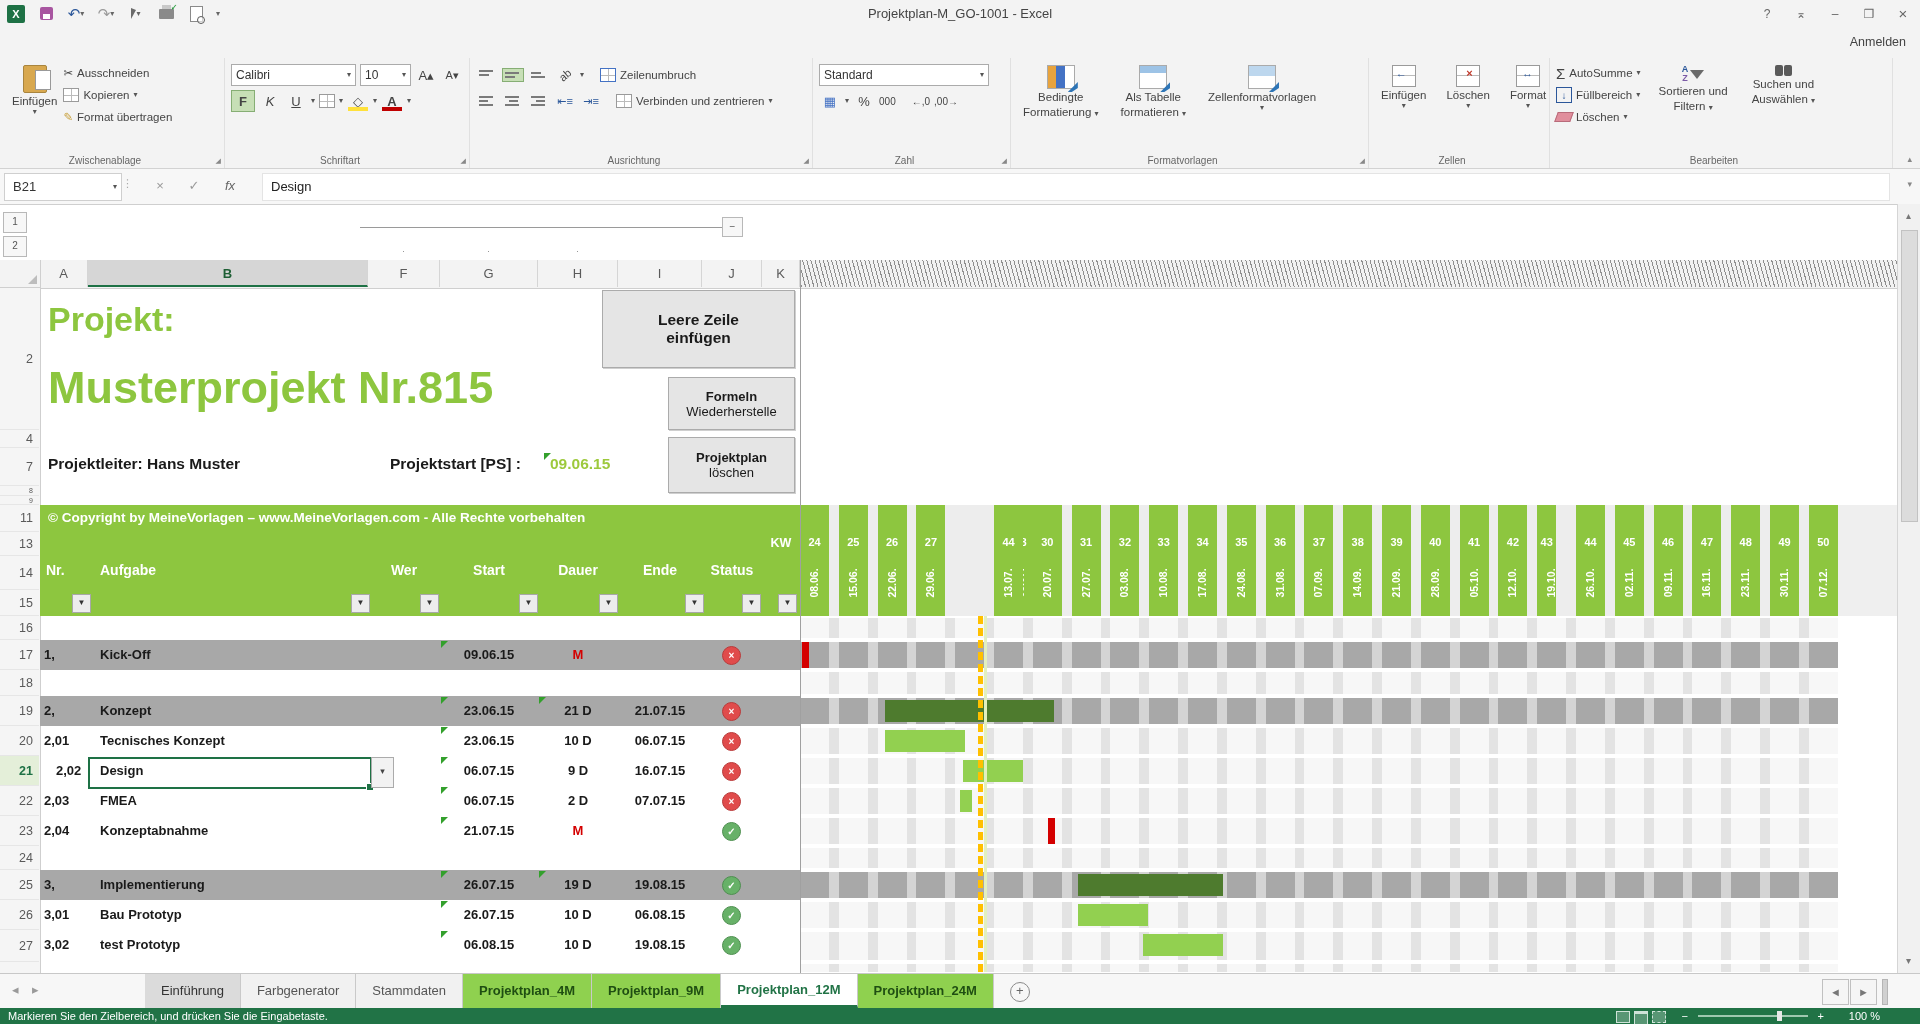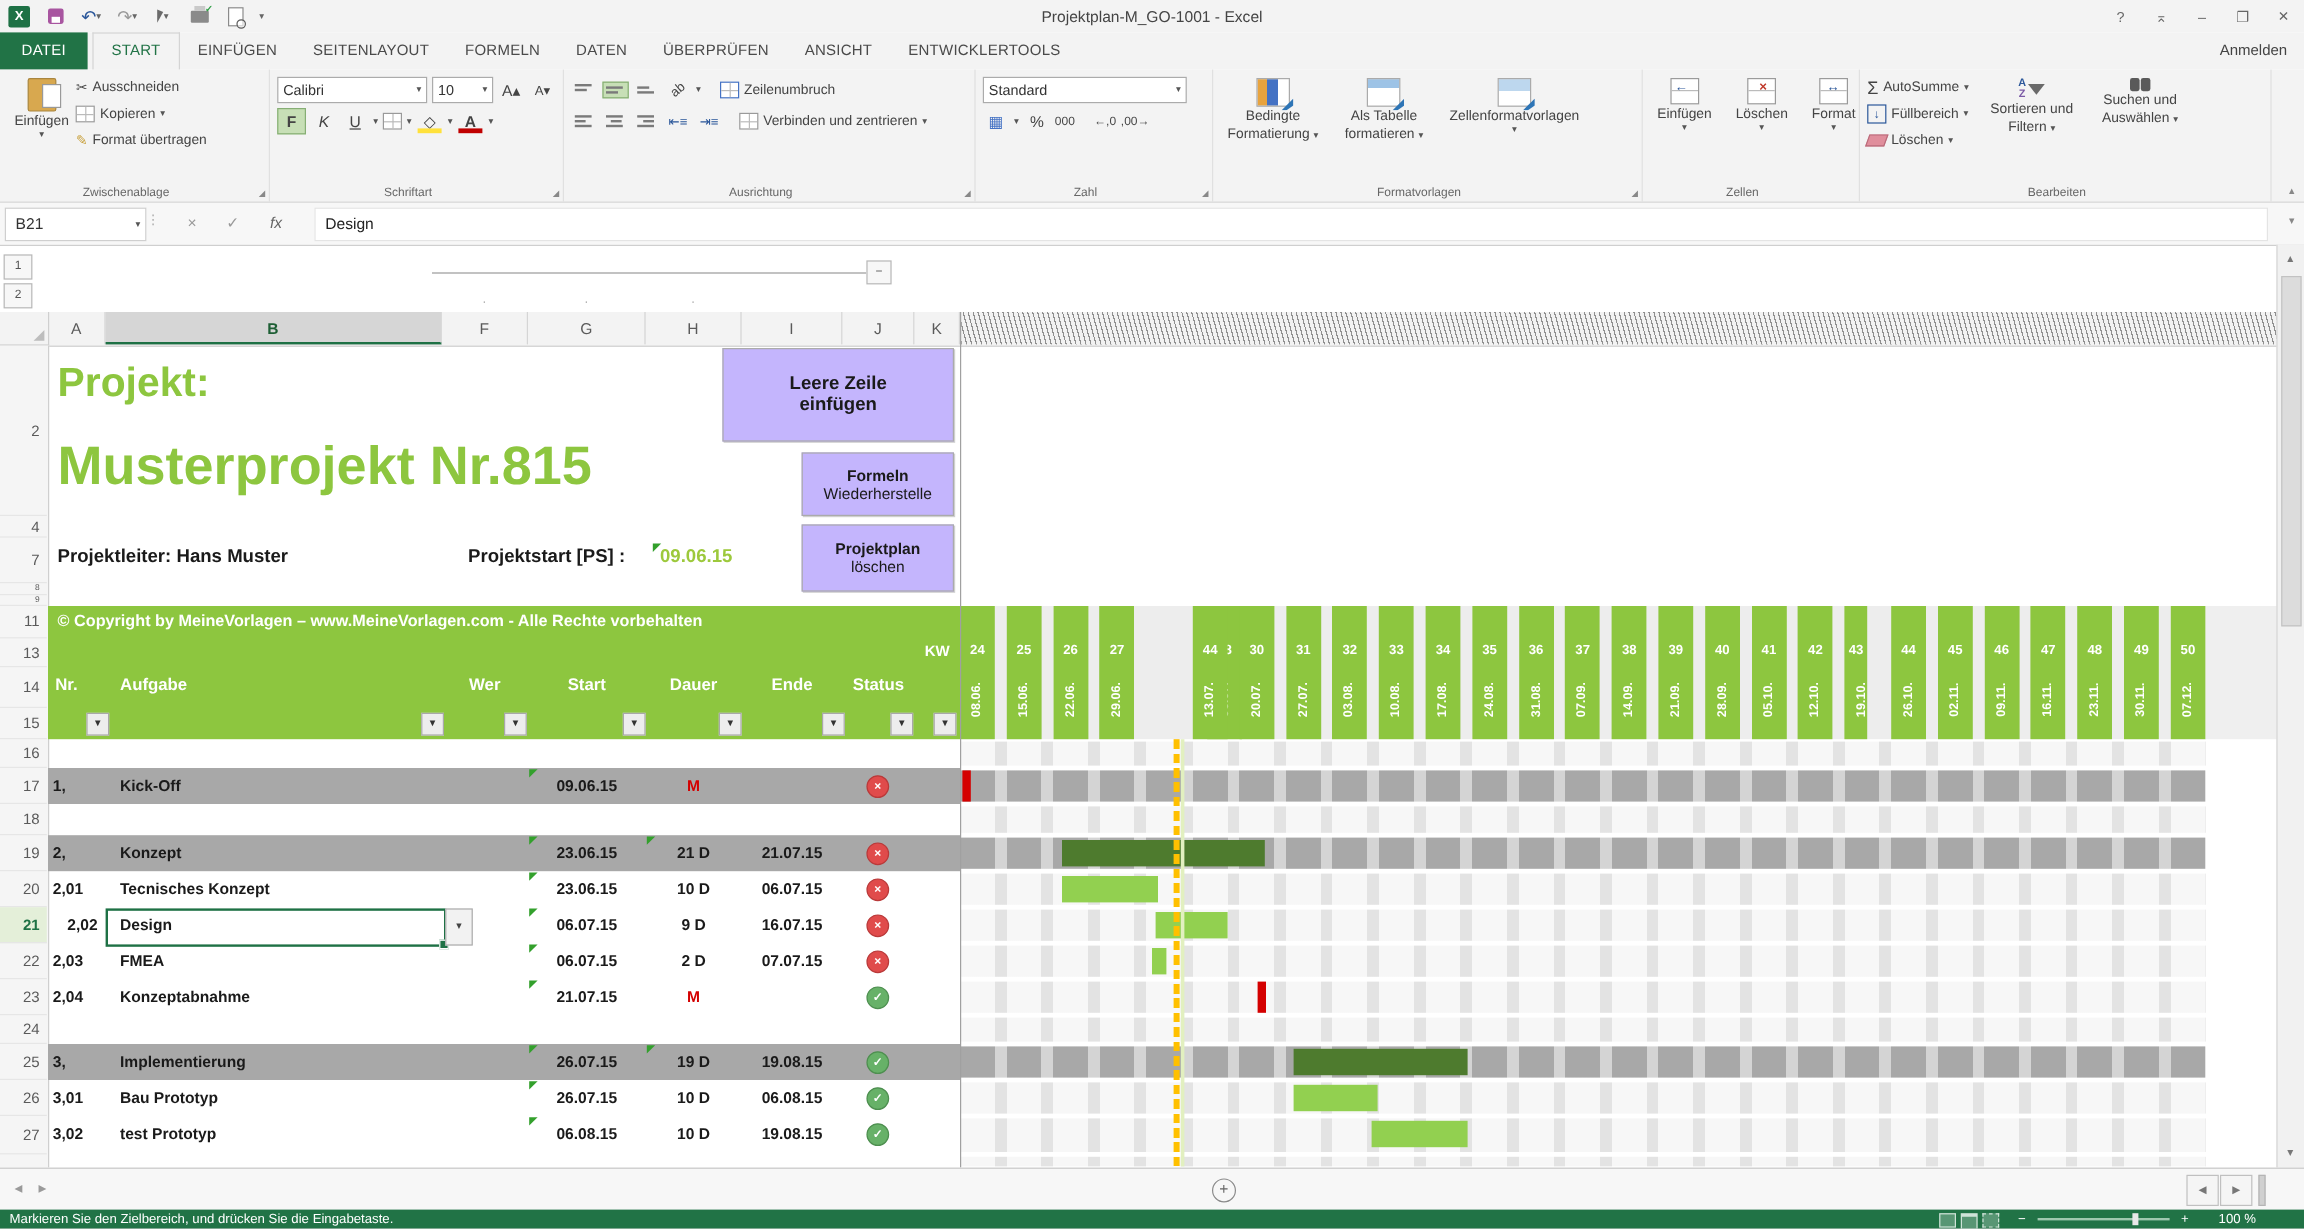--- a/index.html
+++ b/index.html
@@ -106,21 +106,21 @@
   #corner:after{content:"";position:absolute;right:3px;bottom:3px;border-left:9px solid transparent;border-bottom:9px solid #BDBDBD;}
   #hatch{position:absolute;left:801px;top:260px;width:1097px;height:27px;background:#F2F2F2;
          background-image:repeating-linear-gradient(75deg,#8F8F8F 0 1px,rgba(0,0,0,0) 1px 4px);}
   #rowheads{position:absolute;left:0;top:288px;width:40px;height:685px;background:#F5F5F5;border-right:1px solid #CFCFCF;}
   .rowh{position:absolute;left:0;width:39px;text-align:right;padding-right:6px;box-sizing:border-box;
         font-size:12.5px;color:#5A5A5A;display:flex;align-items:center;justify-content:flex-end;border-bottom:1px solid #E6E6E6;}
   .rowh.sel{color:#1E7145;font-weight:bold;background:#E4EFD9;}
   .rowh.tiny{font-size:7px;}
   
   .bigtitle{color:#8DC63F;font-weight:bold;}
-  .wbutton{position:absolute;background:#c4b5fd;border:1px solid #ABABAB;box-shadow:1px 1px 0 #cfcfcf;
+  .wbutton{position:absolute;background:#e5e5e5;border:1px solid #ABABAB;box-shadow:1px 1px 0 #cfcfcf;
            display:flex;flex-direction:column;align-items:center;justify-content:center;text-align:center;color:#1a1a1a;}
   .greenband{background:#8DC63F;}
   .wk{position:absolute;top:0;height:111px;background:#8DC63F;}
   .wk .num{position:absolute;left:0;right:0;top:31px;text-align:center;color:#fff;font-weight:bold;font-size:11px;}
   .wk .dt{position:absolute;left:-16px;top:72px;width:60px;text-align:center;color:#fff;font-weight:bold;font-size:10.5px;
           transform:rotate(-90deg);}
   .filterbtn{position:absolute;width:17px;height:17px;background:#EDEDED;border:1px solid #A8A8A8;
              font-size:8px;color:#333;text-align:center;line-height:15px;}
   .hdrtxt{position:absolute;color:#fff;font-weight:bold;font-size:14px;}
   .cellc{position:absolute;text-align:center;font-size:13px;font-weight:bold;color:#1a1a1a;}
@@ -193,31 +193,20 @@
     <div id="winctrls">
       <span class="wbtn">?</span>
       <span class="wbtn">⌅</span>
       <span class="wbtn">–</span>
       <span class="wbtn">❐</span>
       <span class="wbtn close">×</span>
     </div>
   </div>
 
   <div id="tabrow">
-    <div id="tabstrip">
-        <div class="rtab file">DATEI</div>
-        <div class="rtab active">START</div>
-        <div class="rtab">EINFÜGEN</div>
-        <div class="rtab">SEITENLAYOUT</div>
-        <div class="rtab">FORMELN</div>
-        <div class="rtab">DATEN</div>
-        <div class="rtab">ÜBERPRÜFEN</div>
-        <div class="rtab">ANSICHT</div>
-        <div class="rtab">ENTWICKLERTOOLS</div>
-      </div>
     <div id="signin">Anmelden</div>
   </div>
 
   <div id="ribbon">
     <div class="rgroup" style="width:212px">
       <div style="display:flex">
         <div class="bigbtn">
           <span class="clipico"></span>
           <span class="cap">Einfügen</span>
             <span class="drop">▾</span>
@@ -735,20 +724,29 @@
 
   <div id="vscroll">
     <div class="varrow" style="top:2px">▴</div>
     <div id="vthumb"></div>
     <div class="varrow" style="bottom:2px">▾</div>
   </div>
 
   <div id="tabbar">
     <div class="tnav" style="left:12px">◂</div>
     <div class="tnav" style="left:32px">▸</div>
+    <div id="sheettabs">
+        <div class="stab gray">Einführung</div>
+        <div class="stab plain">Farbgenerator</div>
+        <div class="stab plain">Stammdaten</div>
+        <div class="stab green">Projektplan_4M</div>
+        <div class="stab green">Projektplan_9M</div>
+        <div class="stab active">Projektplan_12M</div>
+        <div class="stab green">Projektplan_24M</div>
+      </div>
     <div id="addsheet" style="left: 1009.83px;">+</div>
     <div class="hnavbox" style="left:1822px">◄</div>
     <div class="hnavbox" style="left:1850px">►</div>
     <div class="abs" style="left:1882px;top:5px;width:4px;height:24px;background:#D0D0D0;border:1px solid #B5B5B5"></div>
   </div>
 
   <div id="statusbar">
     <div id="statusmsg">Markieren Sie den Zielbereich, und drücken Sie die Eingabetaste.</div>
     <div class="viewico" style="right:290px"></div>
     <div class="viewico" style="right:272px;border-top-width:3px"></div>

